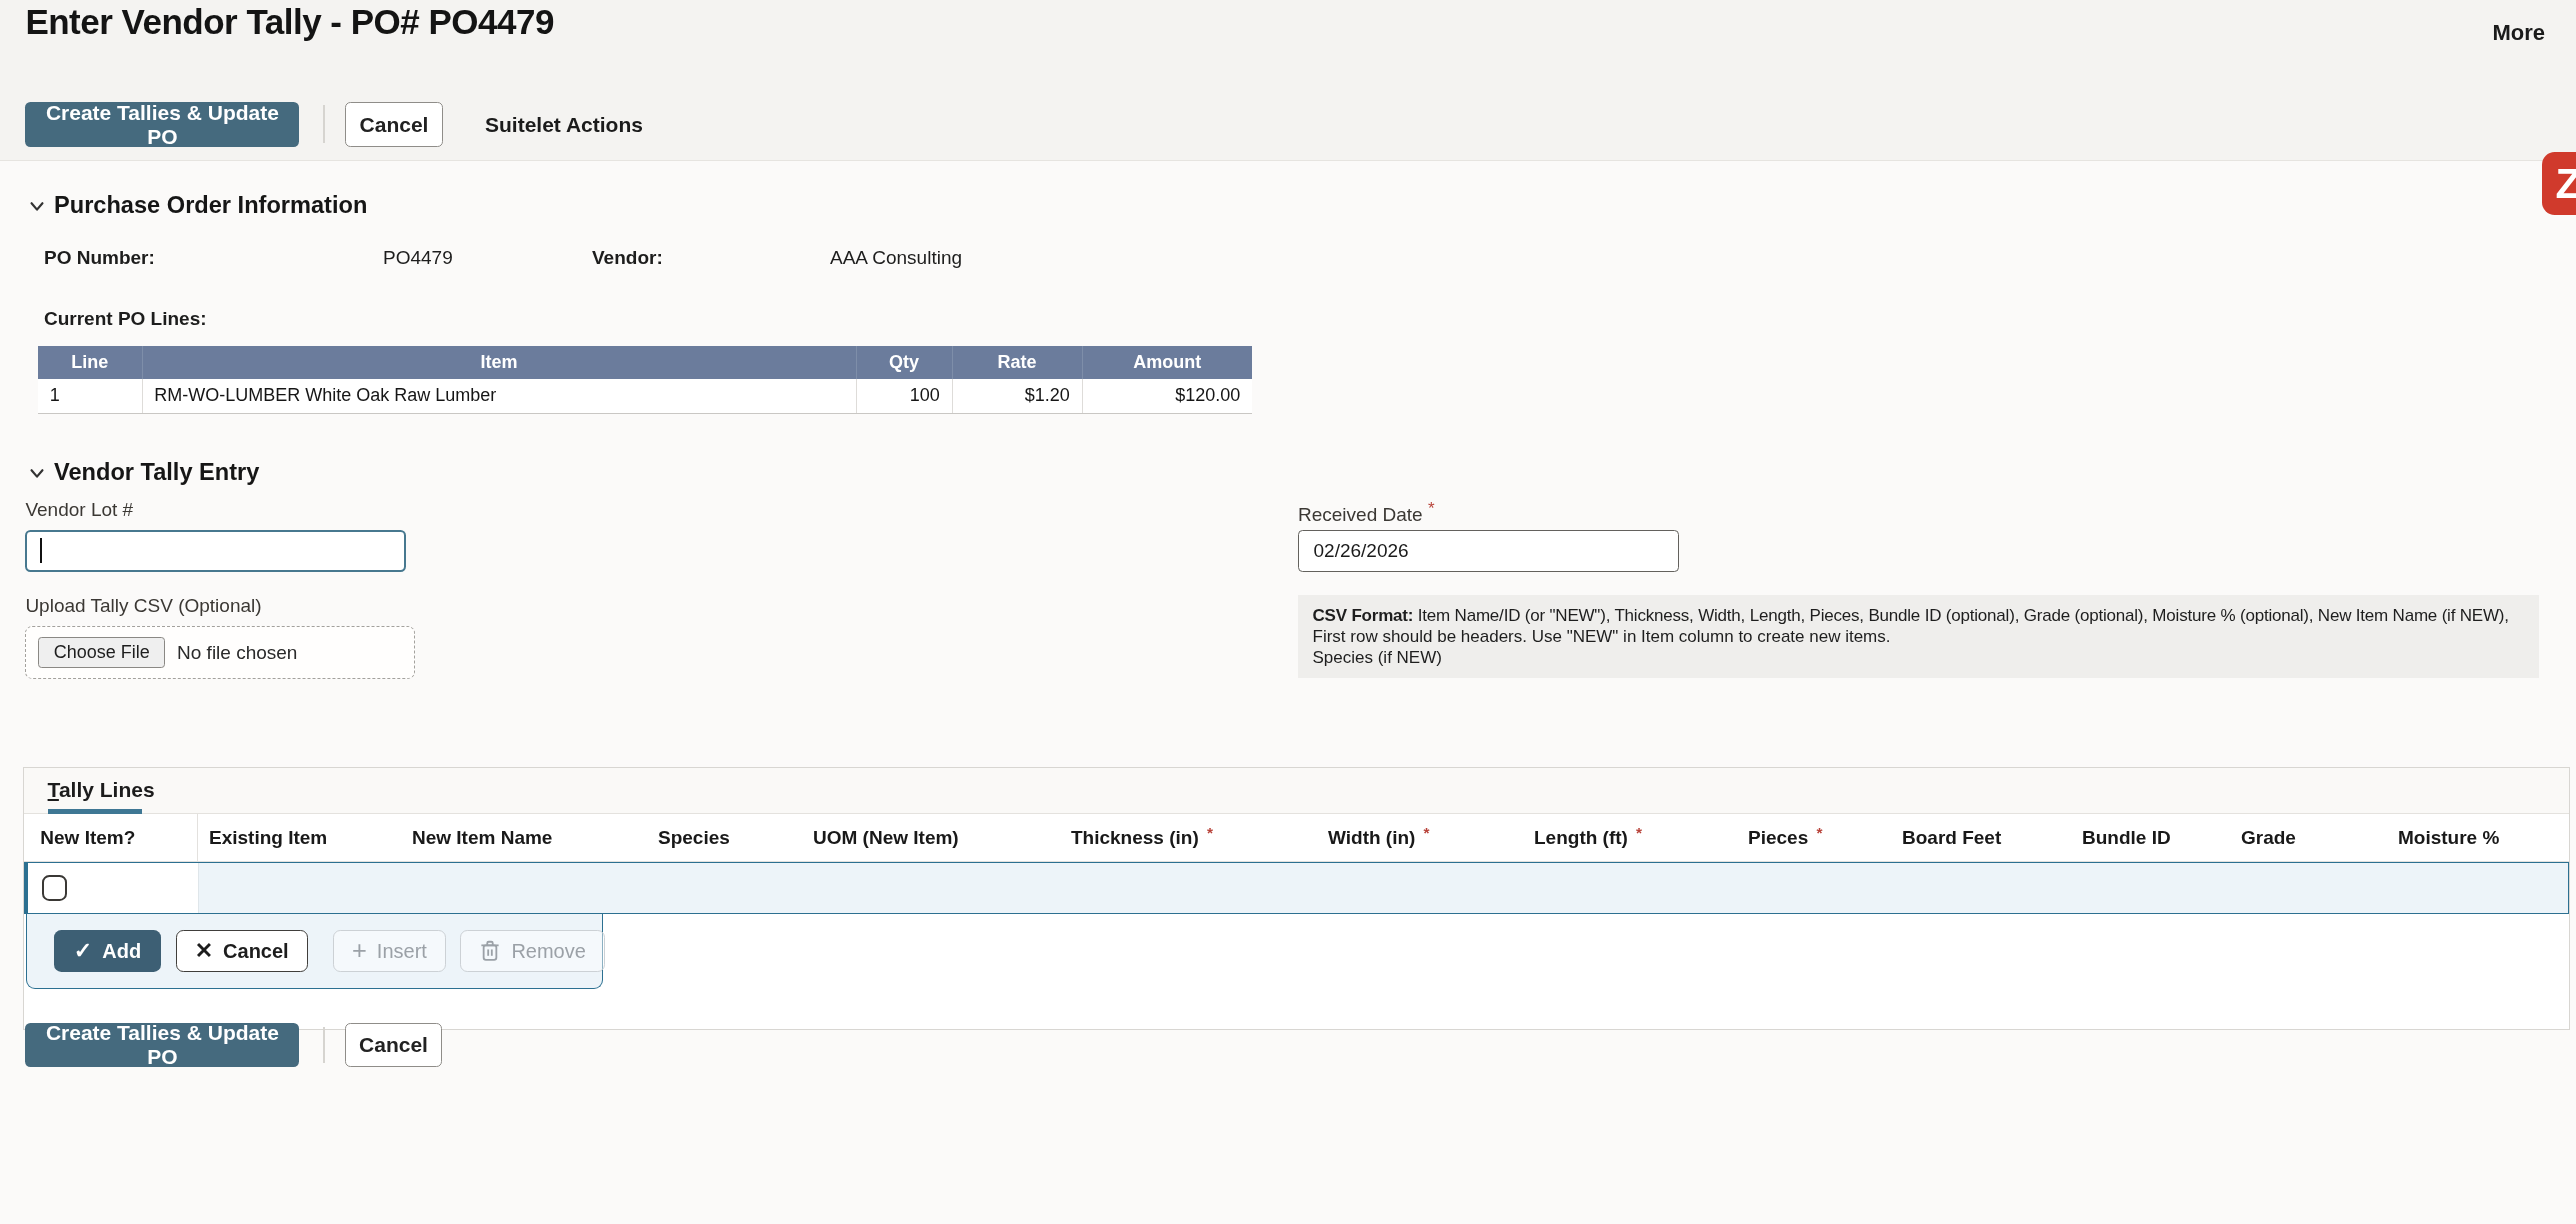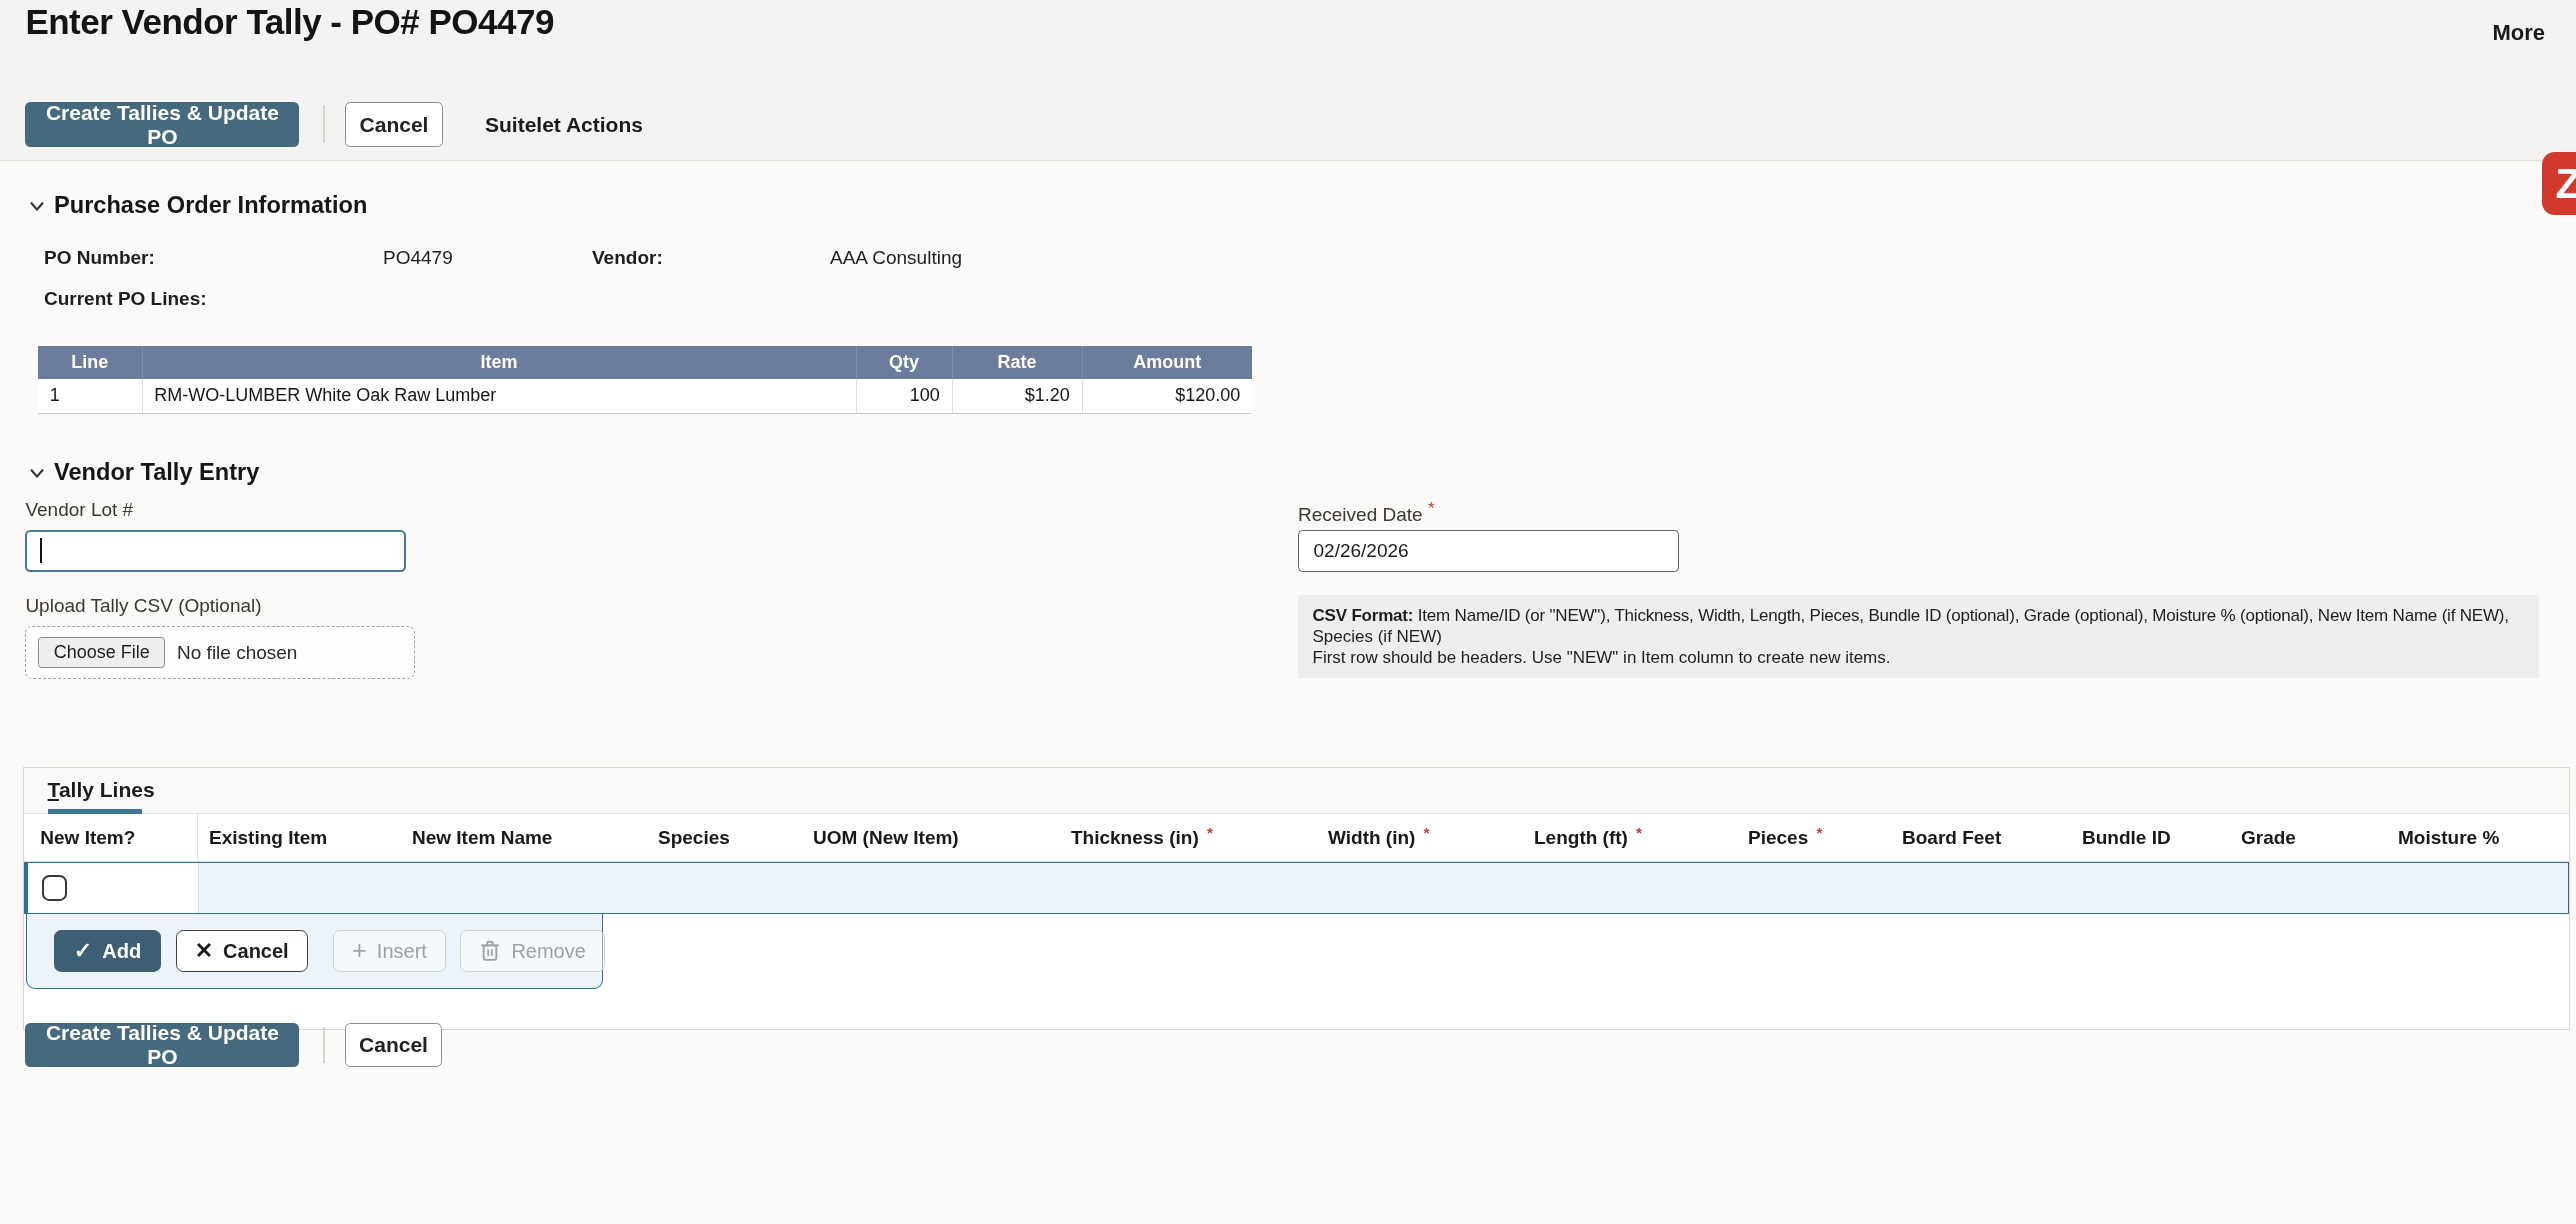--- a/index.html
+++ b/index.html
@@ -131,21 +131,21 @@
           <path d="M5 8 L11 15 L17 8" fill="none" stroke="#333" stroke-width="2.4" stroke-linecap="round" stroke-linejoin="round"></path>
         </svg>
     </span>
     <span class="sec-title">Purchase Order Information</span>
   </div>
 
   <div class="fld b" style="left:44px;top:247px;">PO Number:</div>
   <div class="fld" style="left:383px;top:247px;">PO4479</div>
   <div class="fld b" style="left:592px;top:247px;">Vendor:</div>
   <div class="fld" style="left:830px;top:247px;">AAA Consulting</div>
-  <div class="fld b" style="left:44px;top:288px;">Current PO Lines:</div>
+  <div class="fld b" style="left:44px;top:308px;">Current PO Lines:</div>
 
   <table class="po-table">
     <colgroup id="po-colgroup">
         <col style="width: 104px;">
         <col style="width: 714px;">
         <col style="width: 96px;">
         <col style="width: 130px;">
         <col style="width: 170px;">
       </colgroup>
     <thead>
@@ -187,22 +187,22 @@
   <input class="date-input" type="text" value="02/26/2026" style="">
 
   <div class="lbl" style="left:25.4px;top:595px;">Upload Tally CSV (Optional)</div>
   <div class="upload-box">
     <button class="choose-file">Choose File</button>
     <span class="no-file">No file chosen</span>
   </div>
 
   <div class="csv-box">
     <div class="nowrap"><b>CSV Format:</b><span> Item Name/ID (or "NEW"), Thickness, Width, Length, Pieces, Bundle ID (optional), Grade (optional), Moisture % (optional), New Item Name (if NEW),</span></div>
+    <div>First row should be headers. Use "NEW" in Item column to create new items.</div>
     <div>Species (if NEW)</div>
-    <div>First row should be headers. Use "NEW" in Item column to create new items.</div>
   </div>
 
   <div class="tally-panel">
     <div class="tabstrip">
       <div class="tab">Tally Lines</div>
       <div class="tabbar"></div>
     </div>
     <div class="cols-header" id="tally-cols">
         <div class="cell" style="width: 174px;">
           <span>New Item?</span>

